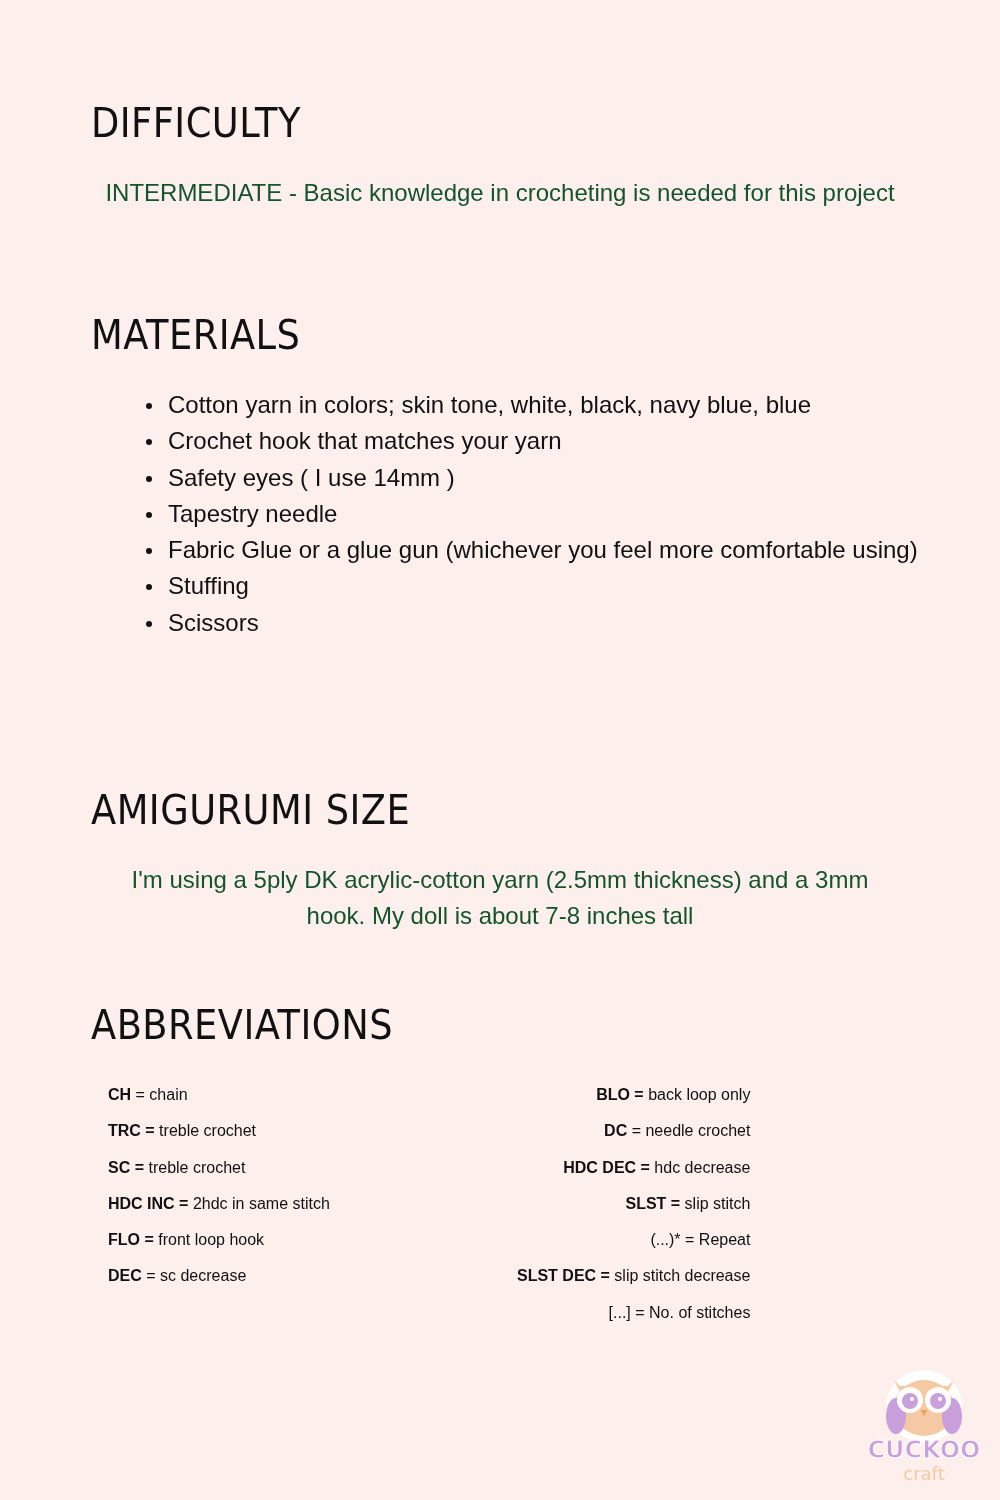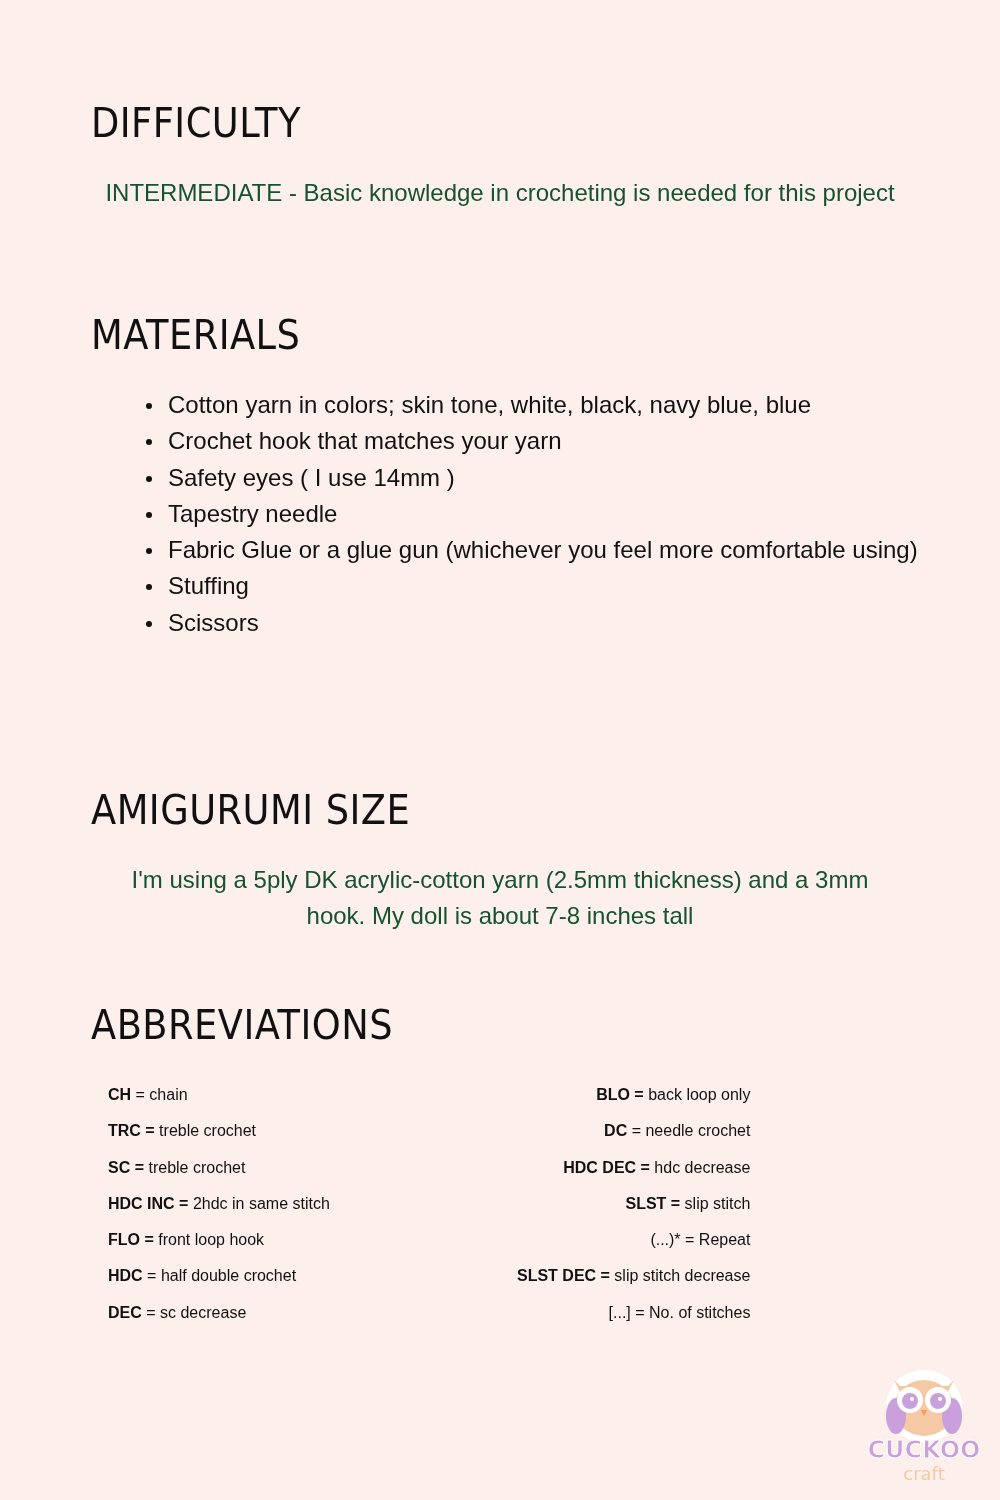--- a/index.html
+++ b/index.html
@@ -58,21 +58,20 @@
 <p class="centered" style="top:862px;">I'm using a 5ply DK acrylic-cotton yarn (2.5mm thickness) and a 3mm hook. My doll is about 7-8 inches tall</p>
 
 <h2 class="heading" style="top:1002px;">ABBREVIATIONS</h2>
 
 <ul class="abbr-col left">
   <li><b>CH</b><span> = chain</span></li>
   <li><b>TRC =</b><span> treble crochet</span></li>
   <li><b>SC =</b><span> treble crochet</span></li>
   <li><b>HDC INC =</b><span> 2hdc in same stitch</span></li>
   <li><b>FLO =</b><span> front loop hook</span></li>
-  <li><b>HDC</b><span> = half double crochet</span></li>
   <li><b>DEC</b><span> = sc decrease</span></li>
 </ul>
 
 <ul class="abbr-col right">
   <li><b>BLO =</b><span> back loop only</span></li>
   <li><b>DC</b><span> = needle crochet</span></li>
   <li><b>HDC DEC =</b><span> hdc decrease</span></li>
   <li><b>SLST =</b><span> slip stitch</span></li>
   <li><b></b><span>(...)* = Repeat</span></li>
   <li><b>SLST DEC =</b><span> slip stitch decrease</span></li>

